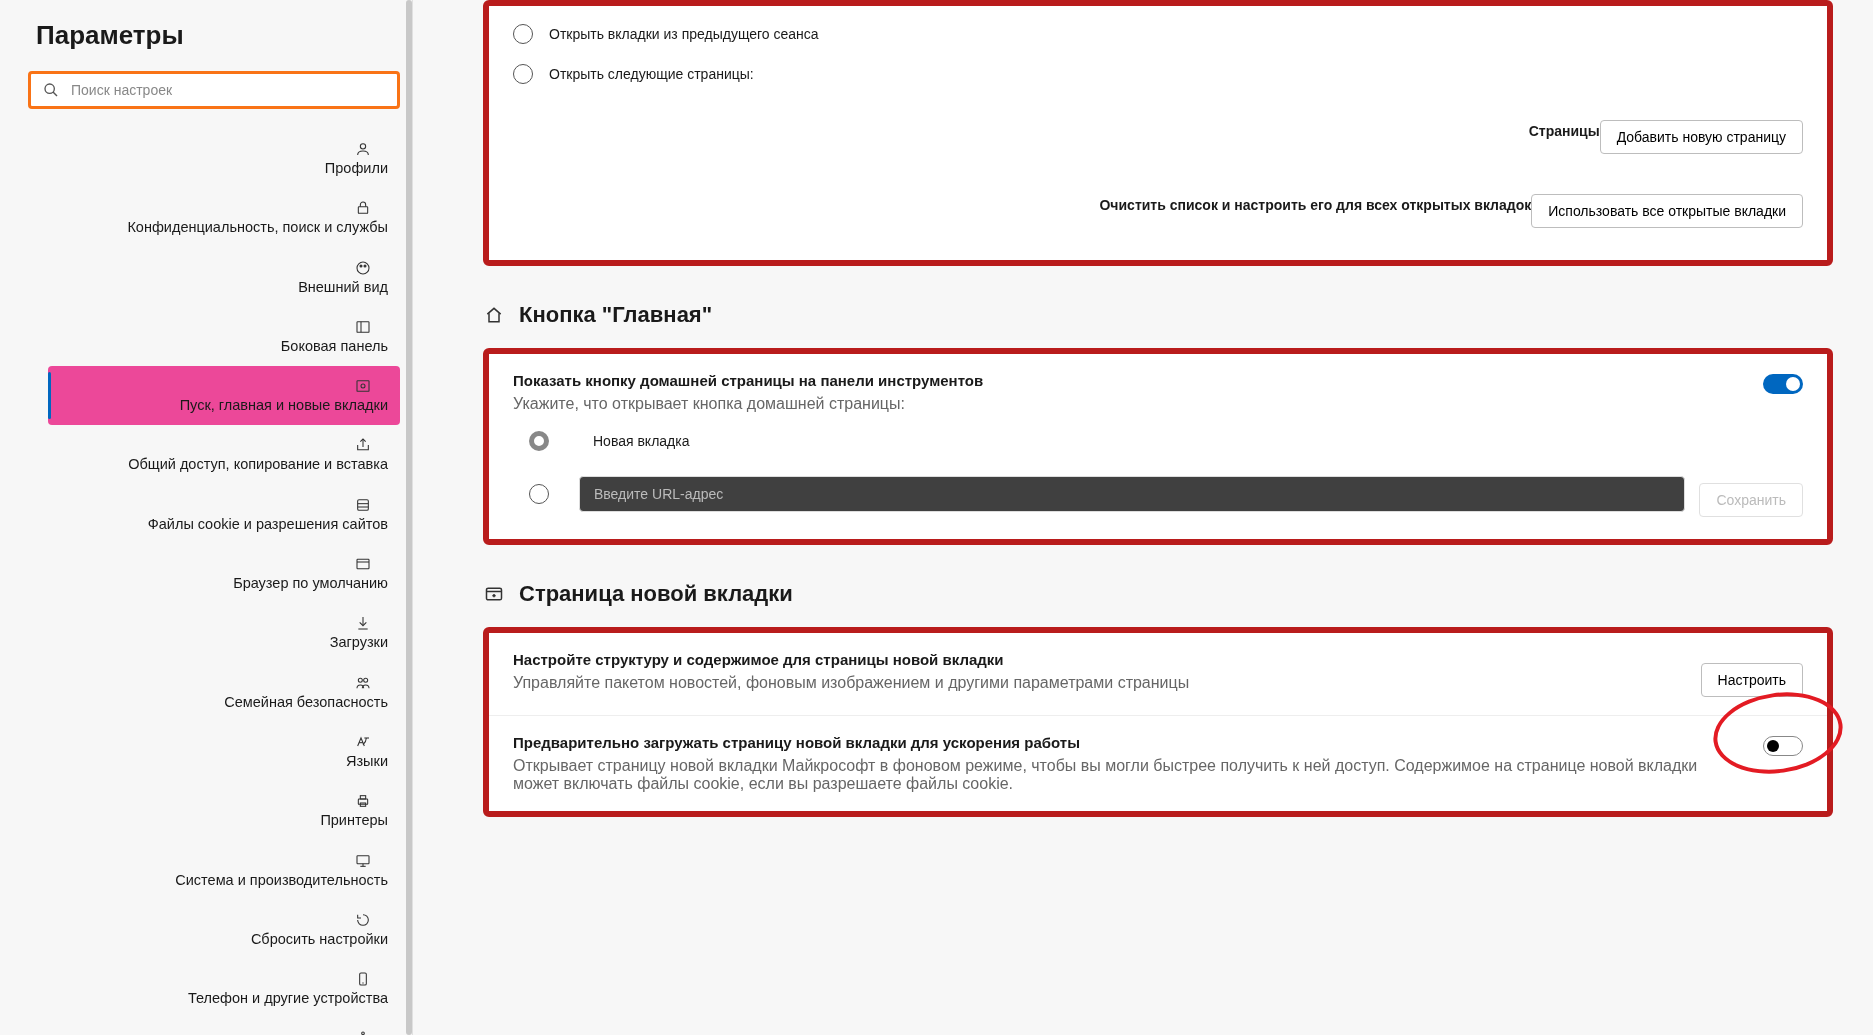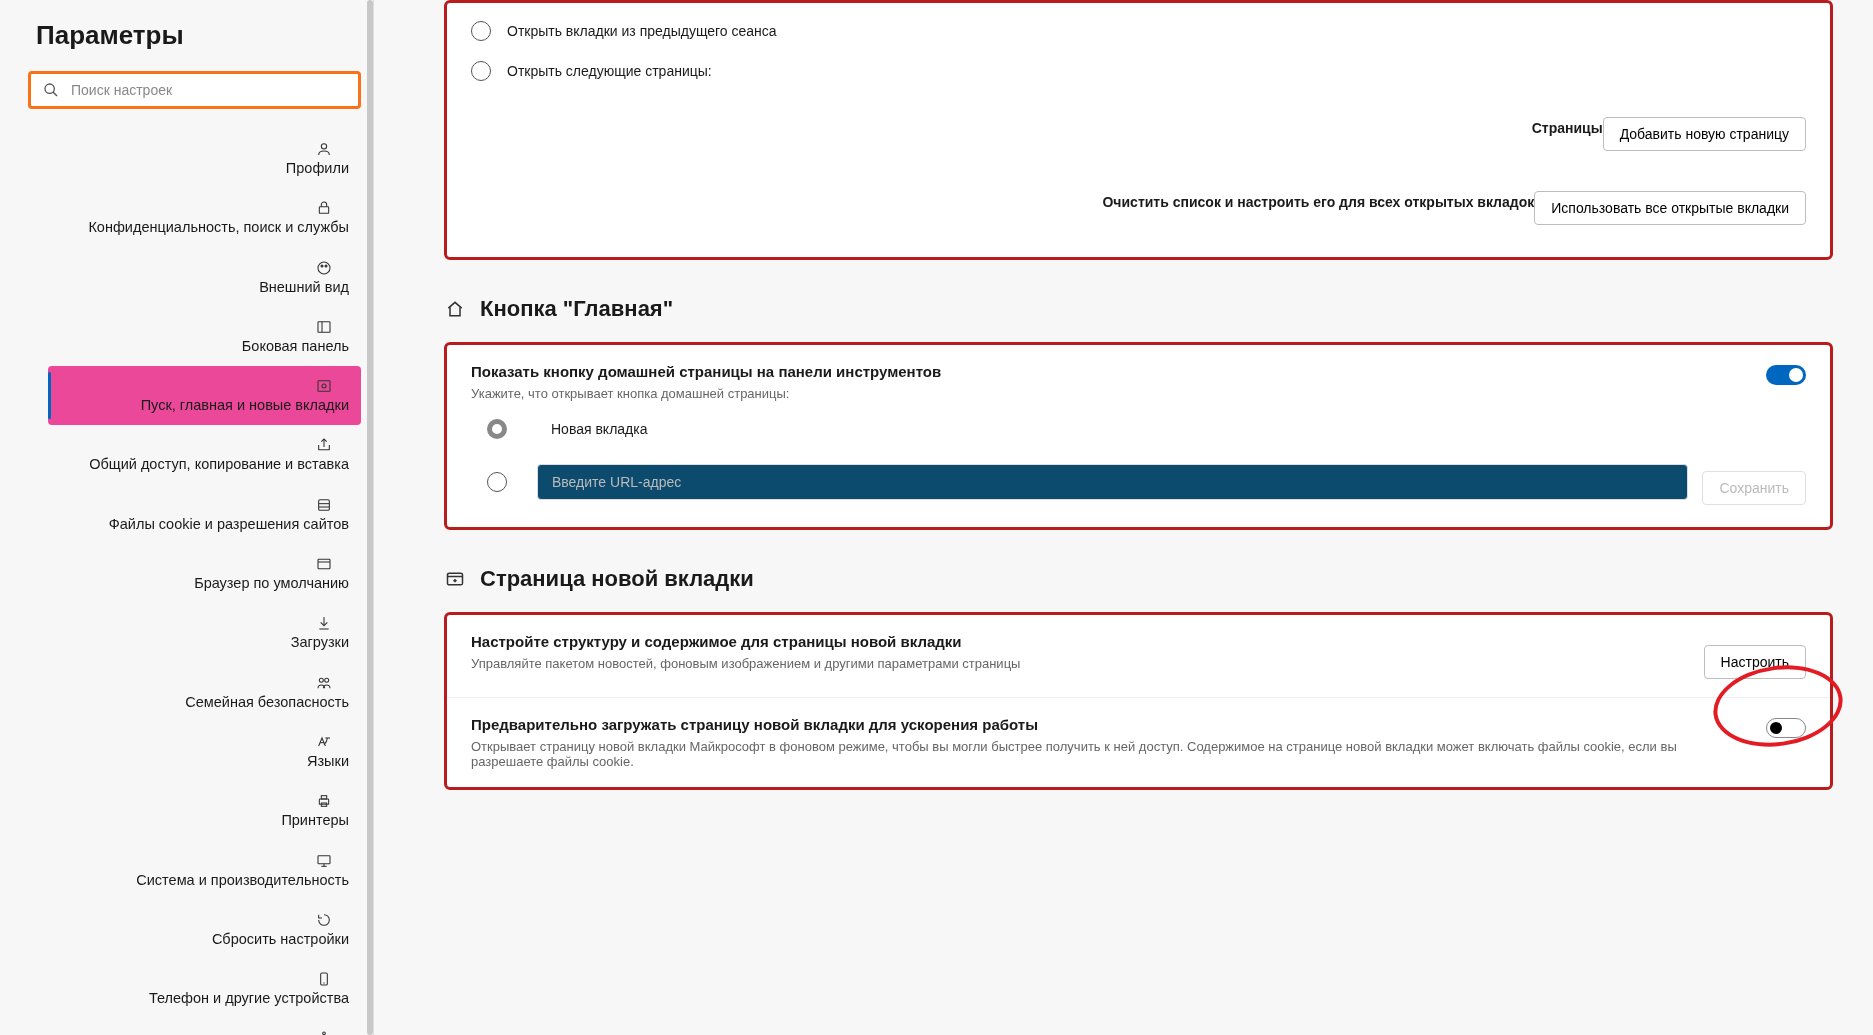--- a/index.html
+++ b/index.html
@@ -6,21 +6,21 @@
     body {
       font-family: "Segoe UI", -apple-system, BlinkMacSystemFont, sans-serif;
       background: #f7f7f7;
       color: #1a1a1a;
       font-size: 14px;
       display: flex;
       height: 100vh;
       overflow: hidden;
     }
     .sidebar {
-      width: 374px;
+      width: 413px;
       padding: 20px 12px 20px 28px;
       border-right: 1px solid #e0e0e0;
       overflow-y: auto;
       flex-shrink: 0;
       position: relative;
     }
     .sidebar::after {
       content: "";
       position: absolute;
       right: 0;
@@ -94,21 +94,21 @@
     .nav li span.label { flex: 1; }
 
     .main {
       flex: 1;
       overflow-y: auto;
       padding: 0 40px 40px 70px;
       background: #f7f7f7;
     }
     .card {
       background: #fff;
-      border: 3px solid #b91c1c;
+      border: 6px solid #b91c1c;
       border-radius: 6px;
       padding: 0;
       margin-bottom: 30px;
     }
     .radio-row {
       display: flex;
       align-items: center;
       padding: 10px 24px;
     }
     .radio-circle {
@@ -162,21 +162,21 @@
       justify-content: center;
       padding: 18px 24px;
     }
     .setting-row .meta { flex: 1; padding-right: 20px; }
     .setting-row .title {
       font-weight: 600;
       font-size: 15px;
       margin-bottom: 6px;
     }
     .setting-row .desc {
-      font-size: 13px;
+      font-size: 16px;
       color: #666;
     }
     .toggle {
       width: 40px;
       height: 20px;
       border-radius: 10px;
       position: relative;
       flex-shrink: 0;
       cursor: pointer;
       margin-top: 2px;
@@ -198,21 +198,21 @@
       gap: 14px;
       padding: 10px 24px 4px;
     }
     .url-input {
       flex: 1;
       border: 1px solid #ddd;
       border-radius: 4px;
       padding: 9px 14px;
       font-size: 14px;
       color: #999;
-      background: #0c4a6e;
+      background: #404040;
     }
     .url-input::placeholder { color: #bbb; }
     .btn.disabled { color: #bbb; border-color: #e0e0e0; cursor: default; }
     .hr { height: 1px; background: #eee; margin: 0; }
     .annot {
       position: absolute;
       border: 4px solid #e31b23;
       border-radius: 50%;
       width: 130px;
       height: 80px;

